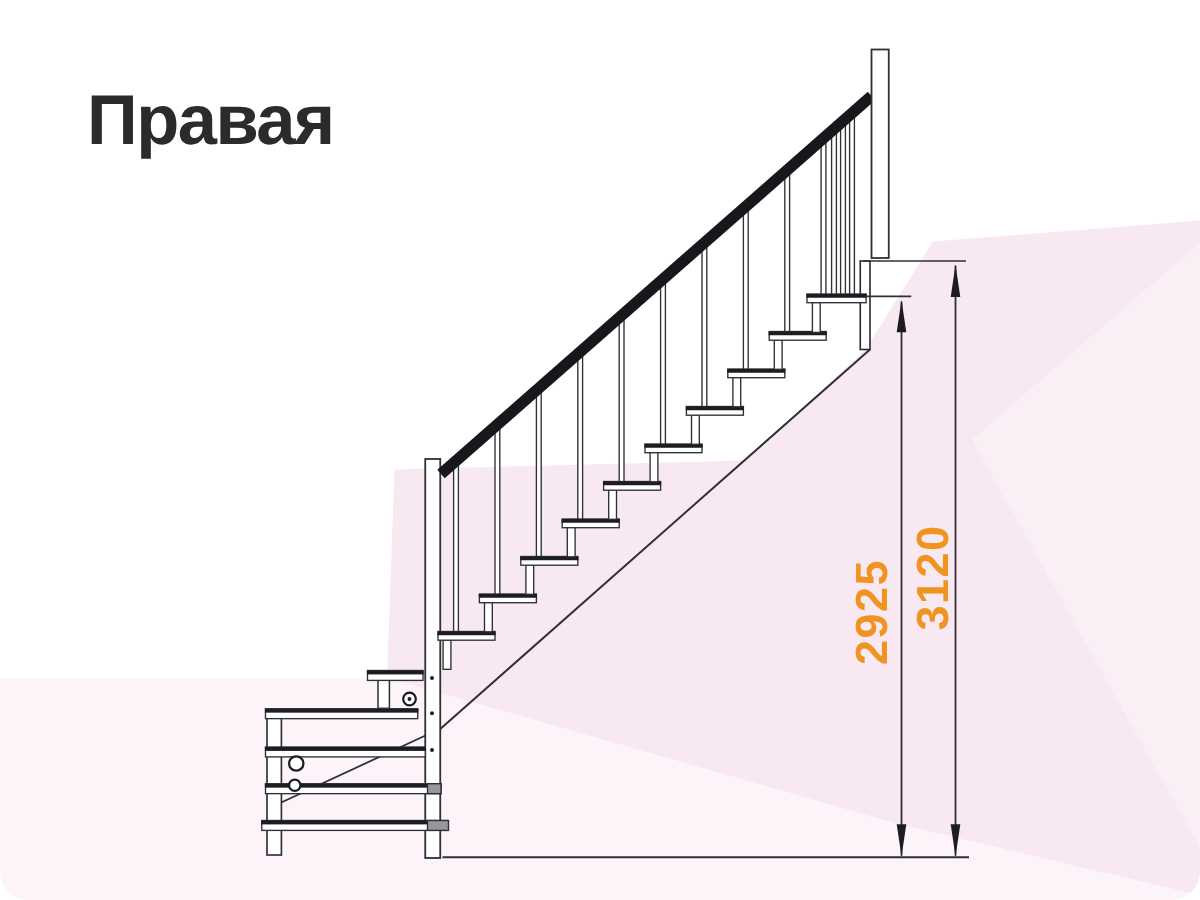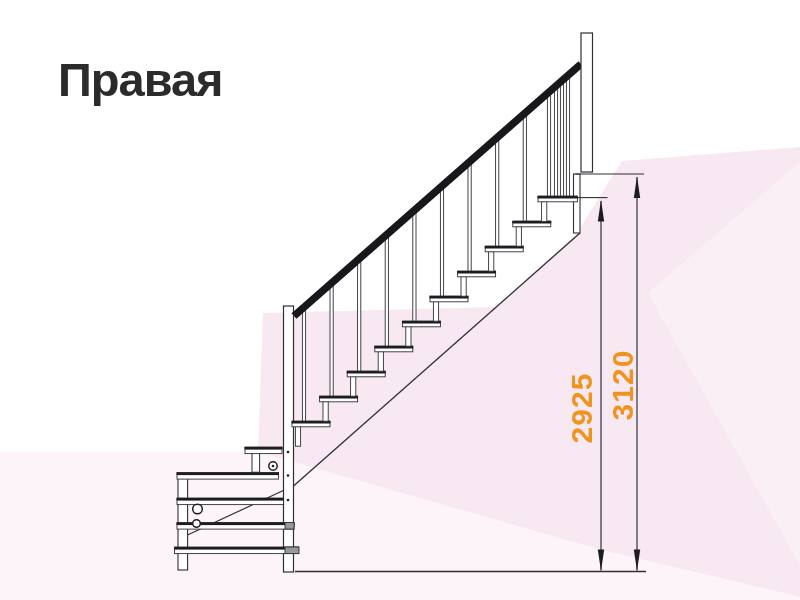--- a/index.html
+++ b/index.html
@@ -2,20 +2,21 @@
 <html><head>
 <meta charset="utf-8">
 <style>
   html,body{margin:0;padding:0;background:#ffffff;}
   .stage{
     position:relative;
     width:800px;height:600px;
     background:#ffffff;
     overflow:hidden;
     font-family:"Liberation Sans",sans-serif;
+    border-radius:19px;
   }
   .stage svg{position:absolute;left:0;top:0;}
   .diagram-title{
     position:absolute;
     left:58px;top:52px;
     font-size:47px;
     font-weight:bold;
     letter-spacing:-1px;
     color:#2B2B2B;
     white-space:nowrap;

